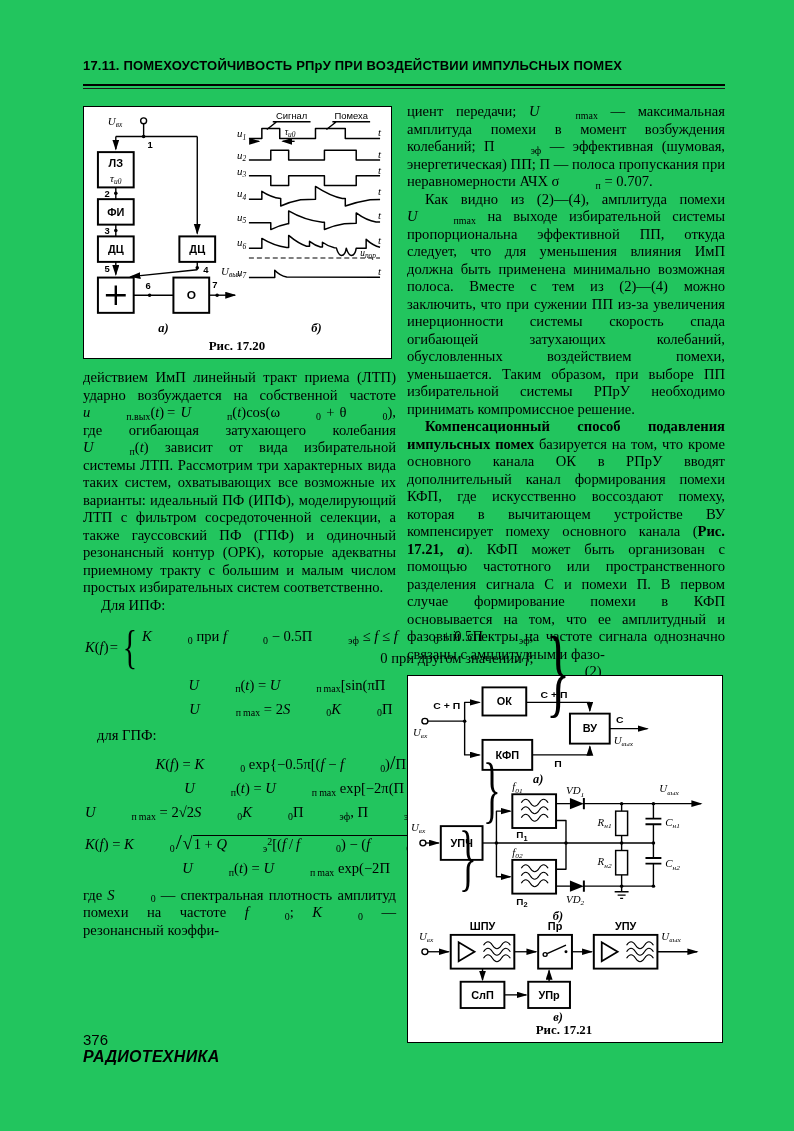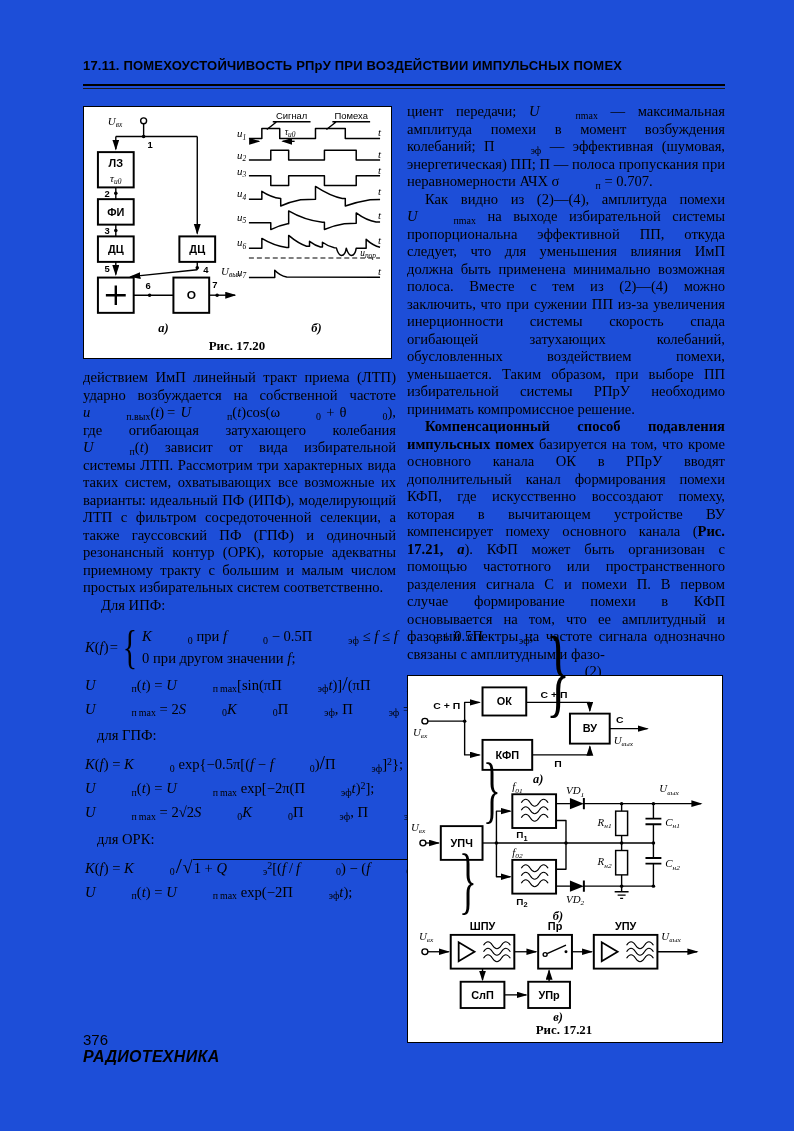--- a/index.html
+++ b/index.html
@@ -1,36 +1,36 @@
 <!DOCTYPE html>
 <html><head>
 <meta charset="utf-8">
 <style>
   html,body{margin:0;padding:0;background:#ffffff;}
-  .page{position:relative;width:794px;height:1131px;background:#1d4ed8;color:#000;
+  .page{position:relative;width:794px;height:1131px;background:#22c55e;color:#000;
         font-family:"Liberation Serif",serif;overflow:hidden;}
   .hdr{position:absolute;left:83px;top:58px;width:642px;
        font-family:"Liberation Sans",sans-serif;font-size:13px;font-weight:bold;letter-spacing:.2px;}
   .hdr-rule{position:absolute;left:83px;top:84px;width:642px;height:2px;
        border-top:2.5px solid #000;border-bottom:1px solid #1a1a1a;}
   .cols{position:absolute;left:83px;top:103px;width:642px;display:flex;gap:11px;}
   .col-l{width:313px;}
   .col-r{width:318px;}
   p.body{margin:0;font-size:14.6px;line-height:17.5px;text-align:justify;}
   .ind{text-indent:18px;}
   sub,sup{font-size:68%;line-height:0;}
   sub{vertical-align:-0.28em;padding-left:36px;}
   sup{vertical-align:0.45em;}
   .figbox{border:1.6px solid #000;box-sizing:border-box;background:#fff;}
   .fb20{width:309px;height:253px;margin:3px 0 10px 0;padding:2px 2px;}
   .fb21{width:316px;height:368px;margin-top:12px;padding:2px 1px;}
   
   .eq{display:flex;align-items:center;margin:8px 0 6px 2px;font-size:14.6px;}
   .eq-lines{display:flex;flex-direction:column;}
-  .eq-lines>div{margin:3.5px 0;white-space:nowrap;}
+  .eq-lines>div{margin:3.5px 0;white-space:nowrap;text-align:right;}
   .case-row{display:flex;align-items:center;}
   .case-lines{display:flex;flex-direction:column;}
   .case-lines>div{margin:2.5px 0;white-space:nowrap;}
   .brace-l{font-size:46px;line-height:0;transform:scaleX(.65);margin:0 1px;}
   .brace-r{margin-left:auto;line-height:0;transform:scaleX(.5);}
   .br-lg{font-size:100px;}
   .br-md{font-size:74px;}
   .eqnum{margin-left:3px;}
   .bsl{font-size:1.35em;line-height:0;}
   .bsl2{font-size:1.5em;line-height:0;padding:0 1px;}
@@ -204,31 +204,31 @@
       <div class="eq">
         <div class="eq-lines">
           <div><i>K</i>(<i>f</i>) = <i>K</i><sub>0</sub> exp{−0.5π[(<i>f</i> − <i>f</i><sub>0</sub>)<span class="bsl">/</span>П<sub>эф</sub>]<sup>2</sup>};</div>
           <div><i>U</i><sub>п</sub>(<i>t</i>) = <i>U</i><sub>п max</sub> exp[−2π(П<sub>эф</sub><i>t</i>)<sup>2</sup>];</div>
           <div><i>U</i><sub>п max</sub> = 2√2<i>S</i><sub>0</sub><i>K</i><sub>0</sub>П<sub>эф</sub>, П<sub>эф</sub> = 1.065П</div>
         </div>
         <span class="brace-r br-md">}</span>
         <span class="eqnum">(3)</span>
       </div>
 
-      <p class="body" style="text-indent:14px">для ОРК:</p>
 
       <div class="eq">
         <div class="eq-lines">
           <div><i>K</i>(<i>f</i>) = <i>K</i><sub>0</sub><span class="bsl2">/</span><span class="rad">√</span><span class="ovl">1 + <i>Q</i><sub>э</sub><sup>2</sup>[(<i>f</i> / <i>f</i><sub>0</sub>) − (<i>f</i><sub>0</sub> / <i>f</i>)]<sup>2</sup></span> ;</div>
           <div><i>U</i><sub>п</sub>(<i>t</i>) = <i>U</i><sub>п max</sub> exp(−2П<sub>эф</sub><i>t</i>);</div>
         </div>
         <span class="brace-r br-md">}</span>
         <span class="eqnum">, (4)</span>
       </div>
 
+      <p class="body">где <i>S</i><sub>0</sub> — спектральная плотность амплитуд помехи на частоте <i>f</i><sub>0</sub>; <i>K</i><sub>0</sub> — резонансный коэффи-</p>
     </div>
 
     <div class="col-r">
       <p class="body">циент передачи; <i>U</i><sub>пmax</sub> — максимальная амплитуда помехи в момент возбуждения колебаний; П<sub>эф</sub> — эффективная (шумовая, энергетическая) ПП; П — полоса пропускания при неравномерности АЧХ σ<sub>п</sub> = 0.707.</p>
       <p class="body ind">Как видно из (2)—(4), амплитуда помехи <i>U</i><sub>пmax</sub> на выходе избирательной системы пропорциональна эффективной ПП, откуда следует, что для уменьшения влияния ИмП должна быть применена минимально возможная полоса. Вместе с тем из (2)—(4) можно заключить, что при сужении ПП из-за увеличения инерционности системы скорость спада огибающей затухающих колебаний, обусловленных воздействием помехи, уменьшается. Таким образом, при выборе ПП избирательной системы РПрУ необходимо принимать компромиссное решение.</p>
       <p class="body ind"><b>Компенсационный способ подавления импульсных помех</b> базируется на том, что кроме основного канала ОК в РПрУ вводят дополнительный канал формирования помехи КФП, где искусственно воссоздают помеху, которая в вычитающем устройстве ВУ компенсирует помеху основного канала (<b>Рис. 17.21, <i>а</i></b>). КФП может быть организован с помощью частотного или пространственного разделения сигнала С и помехи П. В первом случае формирование помехи в КФП основывается на том, что ее амплитудный и фазовый спектры на частоте сигнала однозначно связаны с амплитудным и фазо-</p>
 
       <div class="figbox fb21">
         <svg width="310" height="360" viewBox="0 0 312 384" preserveAspectRatio="none">
           <defs>

